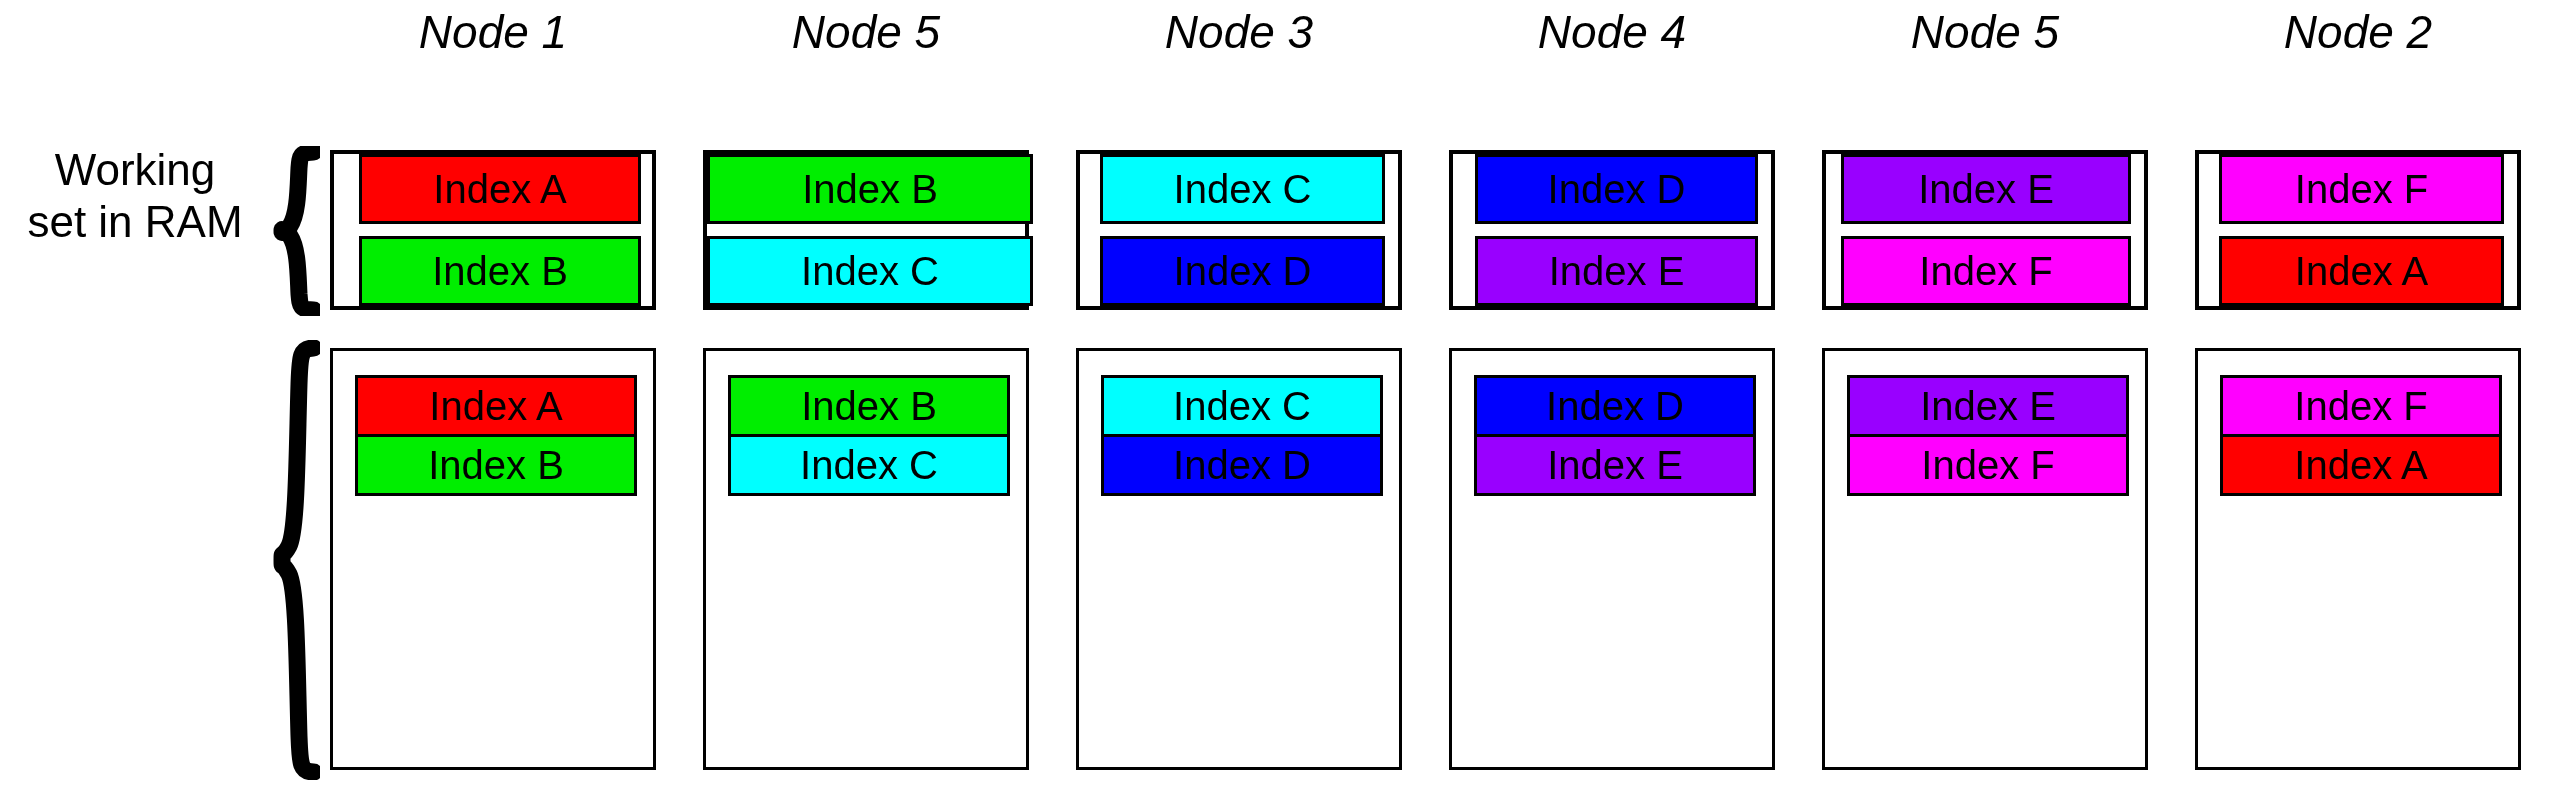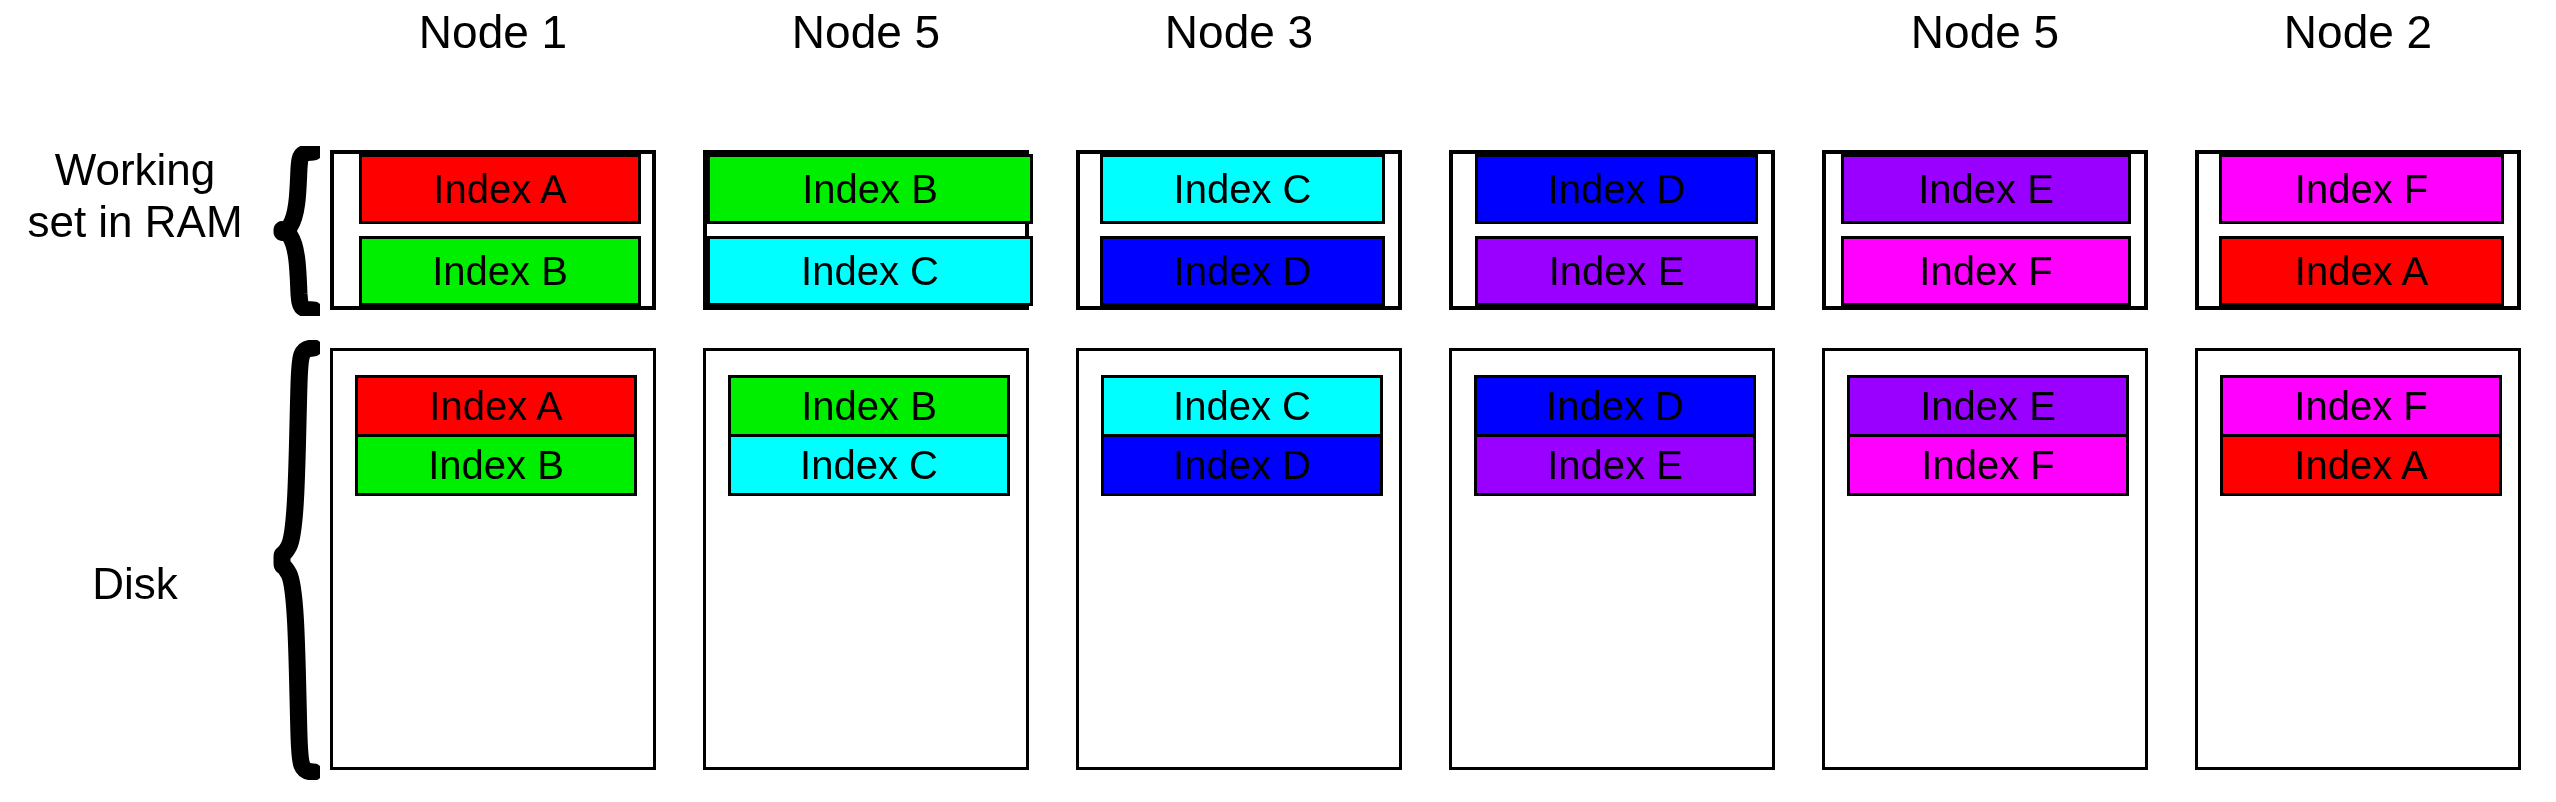--- a/index.html
+++ b/index.html
@@ -24,20 +24,21 @@
   
   .node-header {
     position: absolute;
     top: 4px;
     height: 56px;
     line-height: 56px;
     text-align: center;
     font-size: 46px;
     color: #000000;
     white-space: nowrap;
+    font-style: italic;
   }
 
   
   .row-label {
     position: absolute;
     text-align: center;
     font-size: 44px;
     line-height: 1.18;
     color: #000000;
     white-space: pre-line;
@@ -100,26 +101,26 @@
   .disk-stack .idx-bar + .idx-bar { margin-top: -3px; }
 </style>
 </head>
 <body>
 
 <div id="stage">
 
   <div class="node-header" style="left: 330px; width: 326px;">Node 1</div>
   <div class="node-header" style="left: 703px; width: 326px;">Node 5</div>
   <div class="node-header" style="left: 1076px; width: 326px;">Node 3</div>
+  <div class="node-header" style="left: 1449px; width: 326px;">Node 4</div>
   <div class="node-header" style="left: 1822px; width: 326px;">Node 5</div>
   <div class="node-header" style="left: 2195px; width: 326px;">Node 2</div>
 
   <div class="row-label" id="label-ram">Working
 set in RAM</div>
-  <div class="row-label" id="label-disk">Disk</div>
 
   <svg class="brace" style="left:270px; top:146px;" width="50" height="170" viewBox="0 0 50 170">
     <path d="M44 6
              C 30 6, 30 10, 29 22
              C 28 42, 28 68, 20 80
              C 12 91, 12 80, 12 85
              C 12 90, 12 79, 20 90
              C 28 102, 28 128, 29 148
              C 30 160, 30 164, 44 164" fill="none" stroke="#000000" stroke-width="17" stroke-linecap="round" stroke-linejoin="round"></path>
   </svg>

